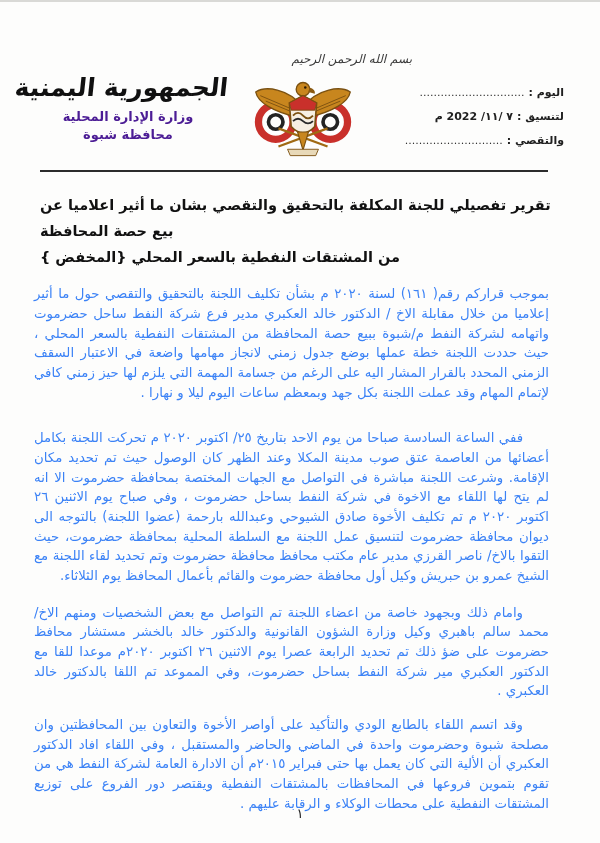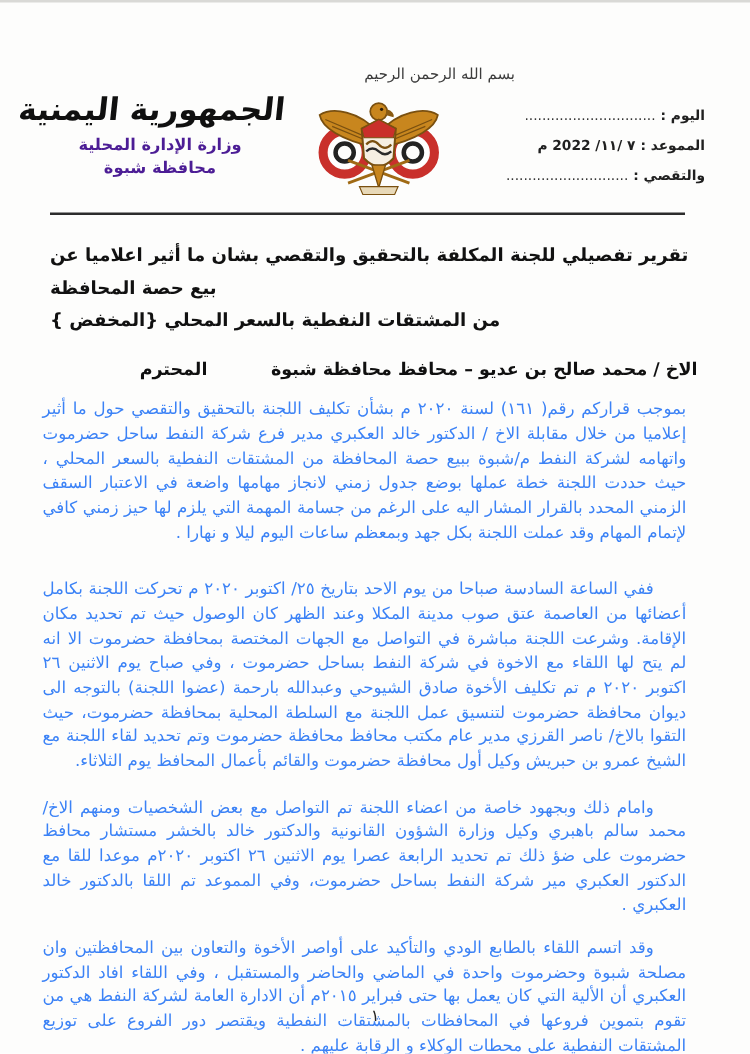--- a/index.html
+++ b/index.html
@@ -12,21 +12,21 @@
     color:#1c1c1c;
     direction:rtl;
     overflow:hidden;
     border-top:2px solid #d9d9d6;
     box-sizing:border-box;
   }
   
   .header{position:relative;height:118px;margin-top:46px;}
   .bismillah{
     position:absolute;top:4px;right:188px;
-    font-size:12px;color:#3c3c3c;
+    font-size:12px;font-style:italic;color:#3c3c3c;
     letter-spacing:-0.5px;white-space:nowrap;
   }
   .gov-block{
     position:absolute;top:26px;left:28px;width:200px;
     text-align:center;
   }
   .country-name{
     font-size:25px;font-weight:900;color:#101010;
     letter-spacing:-1px;line-height:1.1;
     transform:skewX(-6deg);
@@ -123,41 +123,37 @@
       <div class="ministry-name">وزارة الإدارة المحلية</div>
       <div class="governorate-name">محافظة شبوة</div>
     </div>
 
     <div class="ref-block">
       <div class="ref-row">
         <span>اليوم :</span>
         <span class="dots">..............................</span>
       </div>
       <div class="ref-row">
-        <span>المموعد :</span>
+        <span>لتنسيق :</span>
         <span>٧ /١١/ 2022 م</span>
       </div>
       <div class="ref-row">
         <span>والتقصي :</span>
         <span class="dots">............................</span>
       </div>
     </div>
 
     <div class="divider"></div>
   </div>
 
   <div class="report-title">
     <span style="display:block">تقرير تفصيلي للجنة المكلفة بالتحقيق والتقصي بشان ما أثير اعلاميا عن بيع حصة المحافظة</span>
     <span style="display:block">من المشتقات النفطية بالسعر المحلي {المخفض }</span>
   </div>
 
-  <div class="addressee">
-    <span>الاخ / محمد صالح بن عديو – محافظ محافظة شبوة</span>
-    <span class="honorific">المحترم</span>
-  </div>
 
   <div class="body-text">
     <p class="p1">بموجب قراركم رقم( ١٦١) لسنة ٢٠٢٠ م  بشأن تكليف اللجنة بالتحقيق والتقصي حول ما أثير إعلاميا  من خلال مقابلة الاخ / الدكتور خالد العكبري مدير فرع شركة النفط ساحل حضرموت واتهامه لشركة النفط م/شبوة ببيع حصة المحافظة من المشتقات النفطية بالسعر المحلي ، حيث حددت اللجنة خطة عملها بوضع جدول زمني لانجاز مهامها واضعة في الاعتبار السقف الزمني المحدد بالقرار المشار اليه على الرغم من جسامة المهمة التي يلزم لها حيز زمني كافي لإتمام المهام وقد عملت اللجنة بكل جهد وبمعظم ساعات اليوم ليلا و نهارا .</p>
     <p class="p2 indent">ففي الساعة السادسة صباحا من يوم الاحد بتاريخ ٢٥/ اكتوبر ٢٠٢٠ م تحركت اللجنة بكامل أعضائها من العاصمة عتق  صوب مدينة المكلا وعند الظهر كان الوصول حيث تم تحديد مكان الإقامة. وشرعت اللجنة مباشرة في التواصل مع الجهات المختصة  بمحافظة حضرموت الا انه لم يتح لها اللقاء مع الاخوة في شركة النفط بساحل حضرموت ، وفي صباح يوم الاثنين ٢٦ اكتوبر ٢٠٢٠ م تم تكليف الأخوة صادق الشيوحي  وعبدالله بارحمة (عضوا اللجنة) بالتوجه الى ديوان محافظة حضرموت لتنسيق عمل اللجنة مع السلطة المحلية بمحافظة حضرموت، حيث التقوا بالاخ/ ناصر القرزي مدير عام مكتب محافظ محافظة حضرموت  وتم تحديد لقاء اللجنة مع الشيخ عمرو بن حبريش وكيل أول محافظة حضرموت والقائم بأعمال المحافظ يوم الثلاثاء.</p>
     <p class="p3 indent">وامام ذلك وبجهود خاصة من اعضاء اللجنة تم التواصل مع بعض الشخصيات ومنهم الاخ/ محمد سالم باهبري وكيل وزارة الشؤون القانونية والدكتور خالد بالخشر مستشار محافظ حضرموت على ضؤ ذلك تم تحديد الرابعة عصرا يوم الاثنين ٢٦ اكتوبر ٢٠٢٠م موعدا للقا مع الدكتور العكبري مير شركة النفط بساحل حضرموت، وفي المموعد تم اللقا بالدكتور خالد العكبري .</p>
     <p class="indent">وقد اتسم اللقاء بالطابع الودي والتأكيد على أواصر الأخوة والتعاون بين المحافظتين وان مصلحة شبوة وحضرموت واحدة في الماضي والحاضر والمستقبل ، وفي اللقاء  افاد الدكتور العكبري أن الألية التي كان يعمل بها حتى فبراير ٢٠١٥م أن  الادارة العامة لشركة النفط هي من تقوم بتموين فروعها في المحافظات بالمشتقات النفطية ويقتصر دور الفروع على توزيع المشتقات النفطية على محطات الوكلاء و الرقابة عليهم .</p>
   </div>
 
   <div class="page-number">١</div>
 

